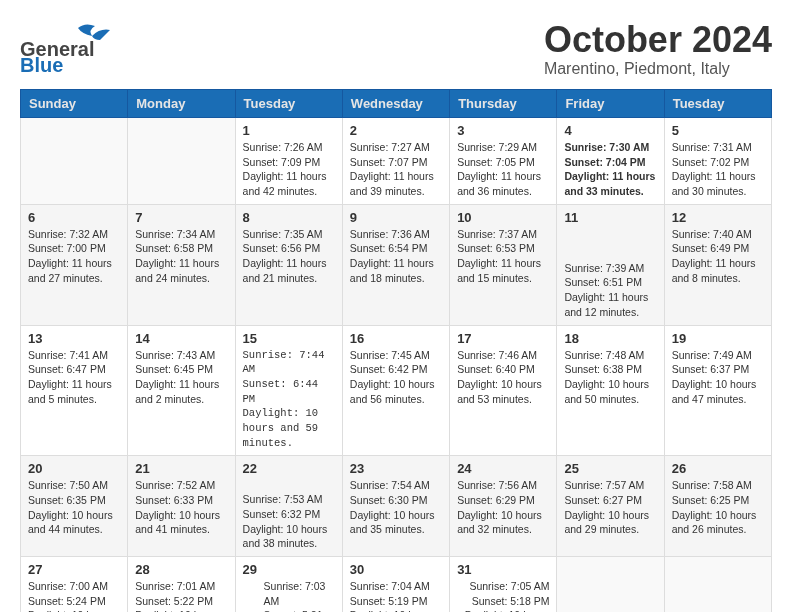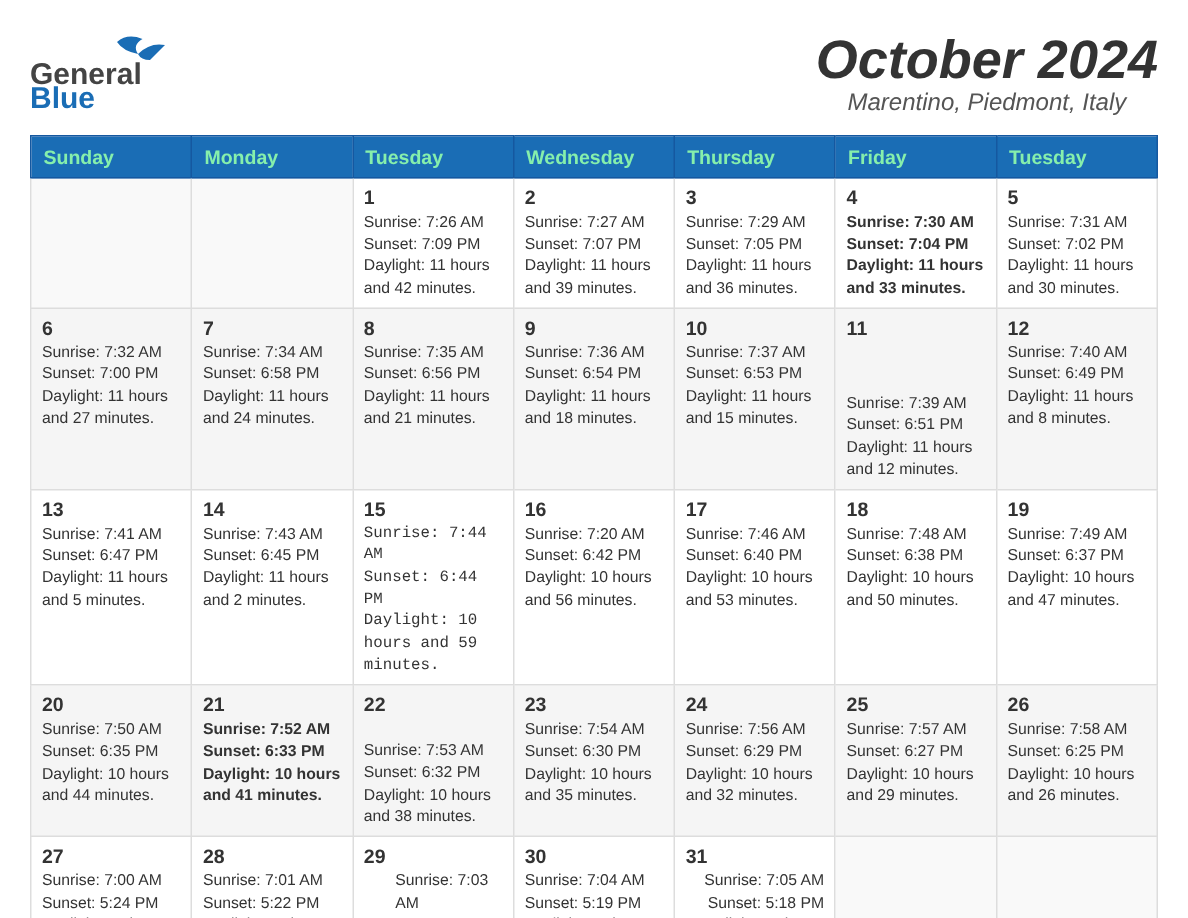--- a/index.html
+++ b/index.html
@@ -15,41 +15,40 @@
       justify-content: space-between;
       align-items: flex-start;
       margin-bottom: 10px;
     }
     .logo {
       display: flex;
       flex-direction: column;
       align-items: flex-start;
     }
     .title-block {
-      text-align: center;
-      font-style: italic;
+      text-align: left;
     }
     .month-title {
       font-size: 36px;
       font-weight: bold;
       color: #333;
       line-height: 1.1;
     }
     .location {
       font-size: 16px;
       color: #555;
     }
     .calendar {
       width: 100%;
       border-collapse: collapse;
       border: 1px solid #ccc;
     }
     .calendar th {
       background: #1a6db5;
-      color: #86efac;
+      color: #e5e5e5;
       text-align: left;
       padding: 6px 8px;
       font-size: 13px;
       font-weight: bold;
       border: 1px solid #1558a0;
     }
     .calendar td {
       vertical-align: top;
       padding: 5px 7px;
       font-size: 11px;
@@ -207,21 +206,21 @@
 Daylight: 11 hours and 2 minutes.</div>
         </td>
         <td>
           <span class="day-num">15</span>
           <div class="day-info" style="white-space: pre-line; font-family: Liberation Mono, monospace;">Sunrise: 7:44 AM
 Sunset: 6:44 PM
 Daylight: 10 hours and 59 minutes.</div>
         </td>
         <td>
           <span class="day-num">16</span>
-          <div class="day-info" style="white-space: pre-line;">Sunrise: 7:20 AM
+          <div class="day-info" style="white-space: pre-line;">Sunrise: 7:45 AM
 Sunset: 6:42 PM
 Daylight: 10 hours and 56 minutes.</div>
         </td>
         <td>
           <span class="day-num">17</span>
           <div class="day-info" style="white-space: pre-line;">Sunrise: 7:46 AM
 Sunset: 6:40 PM
 Daylight: 10 hours and 53 minutes.</div>
         </td>
         <td>
@@ -239,21 +238,21 @@
       </tr>
       <tr>
         <td>
           <span class="day-num">20</span>
           <div class="day-info" style="white-space: pre-line;">Sunrise: 7:50 AM
 Sunset: 6:35 PM
 Daylight: 10 hours and 44 minutes.</div>
         </td>
         <td>
           <span class="day-num">21</span>
-          <div class="day-info" style="white-space: pre-line; font-weight: bold;">Sunrise: 7:52 AM
+          <div class="day-info" style="white-space: pre-line;">Sunrise: 7:52 AM
 Sunset: 6:33 PM
 Daylight: 10 hours and 41 minutes.</div>
         </td>
         <td>
           <span class="day-num">22</span>
           <div class="day-info" style="white-space: pre-line; margin-top: 16px;">Sunrise: 7:53 AM
 Sunset: 6:32 PM
 Daylight: 10 hours and 38 minutes.</div>
         </td>
         <td>

